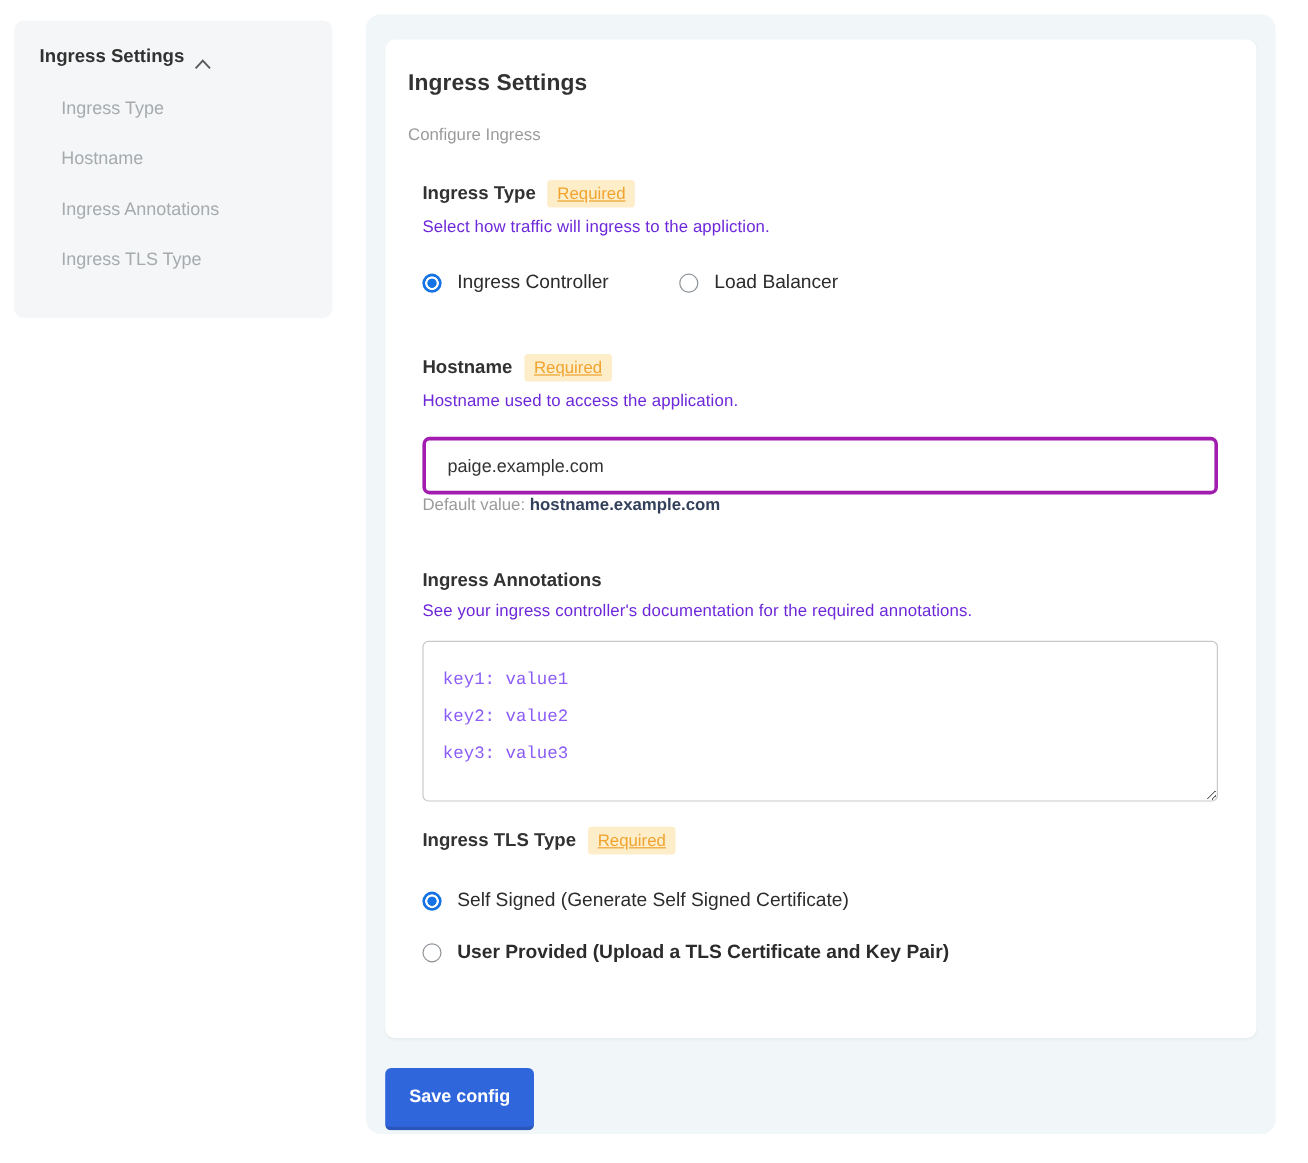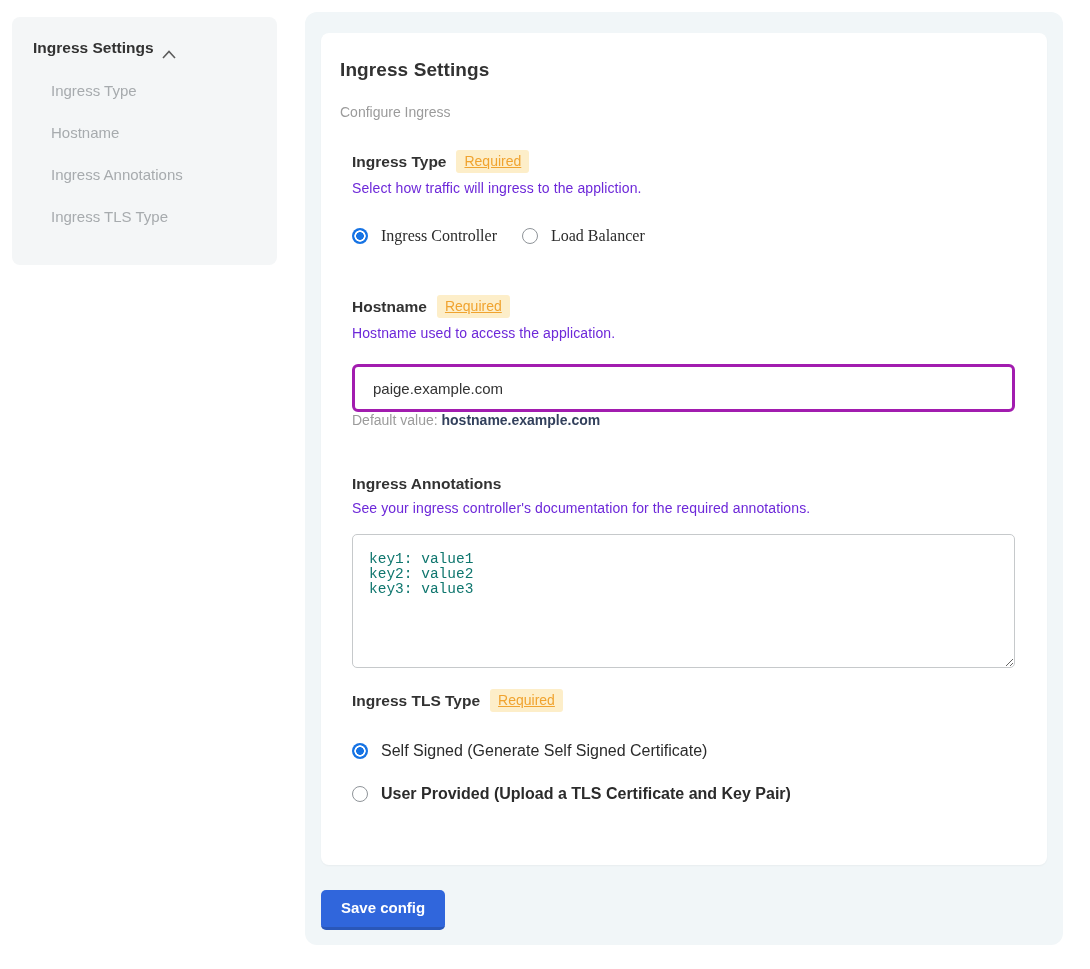--- a/index.html
+++ b/index.html
@@ -85,21 +85,21 @@
   }
   .section-desc {
     margin-top: 7px;
     font-size: 14px; color: #6d28d9;
     letter-spacing: 0.1px;
   }
 
   
   .radio-row-horizontal {
     margin-top: 31px;
-    display: flex; align-items: flex-start; gap: 25px; font-family: Liberation Serif, serif;
+    display: flex; align-items: flex-start; gap: 59px;
   }
   .radio-option {
     display: flex; align-items: center; gap: 13px;
     cursor: pointer;
   }
   .radio-circle {
     width: 16px; height: 16px; flex: 0 0 16px;
     border-radius: 50%;
     border: 1px solid #8f9499;
     background: #ffffff;
@@ -135,41 +135,41 @@
 
   
   .annotations-textarea {
     display: block;
     margin-top: 18px;
     width: 663px; height: 134px;
     border: 1px solid #c6c9cb;
     border-radius: 5px;
     padding: 17px 16px;
     font-family: "Liberation Mono", monospace;
-    font-size: 14.5px; line-height: 15px; color: #0f766e;
+    font-size: 14.5px; line-height: 31px; color: #8b5cf6;
     outline: none;
     resize: both;
     overflow: auto;
   }
 
   
   .radio-col { margin-top: 30px; }
   .radio-col .radio-option + .radio-option { margin-top: 25px; font-weight: bold; }
 
   
   .sec-ingress-type   { margin-top: 30px; }
   .sec-hostname       { margin-top: 50px; }
   .sec-annotations    { margin-top: 47px; }
   .sec-tls            { margin-top: 21px; }
 
   
   .save-button {
     position: absolute;
     left: 16px; top: 878px;
-    height: 40px;
+    height: 52px;
     background: #3066dc;
     border: none;
     border-bottom: 3px solid #2a57b9;
     border-radius: 5px;
     color: #ffffff;
     font-family: "Liberation Sans", sans-serif;
     font-size: 15px; font-weight: 700;
     padding: 0 20px 2px 20px;
     cursor: pointer;
   }

